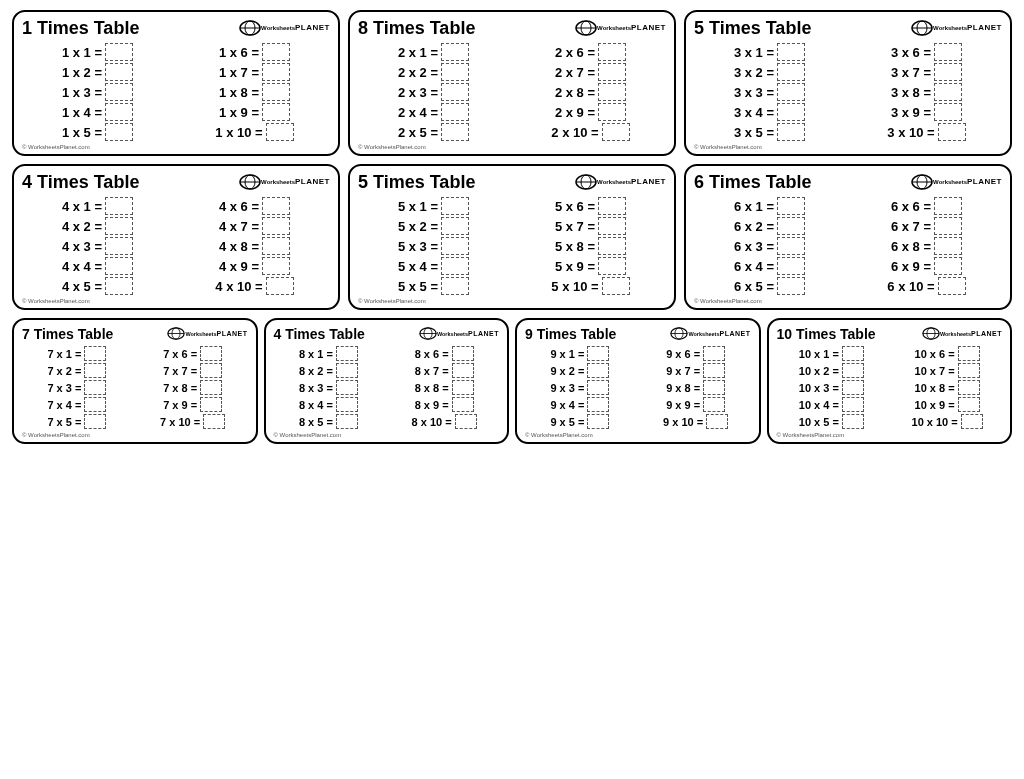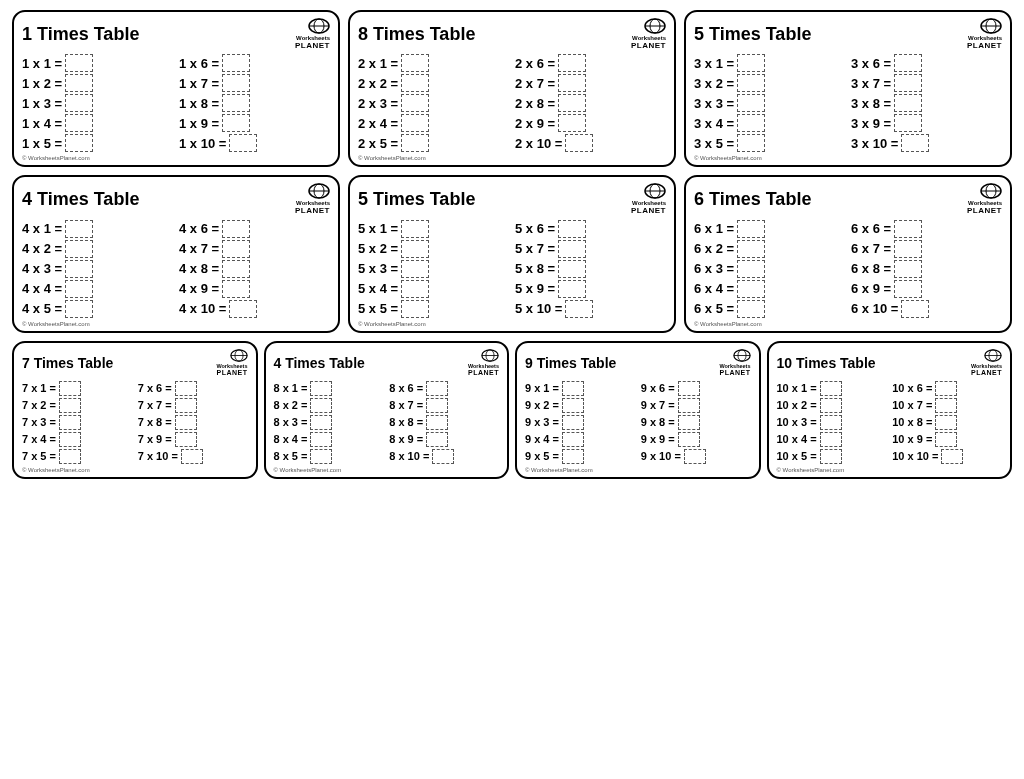--- a/index.html
+++ b/index.html
@@ -50,22 +50,22 @@
     .card-title {
       font-size: 18px;
       font-weight: 900;
       color: #000;
     }
     .card-title.small {
       font-size: 15px;
     }
     .logo {
       display: flex;
-      flex-direction: column;
-      align-items: flex-end;
+      flex-direction: row;
+      align-items: center;
       font-size: 7px;
       font-weight: bold;
       color: #000;
       line-height: 1.1;
     }
     .logo-icon {
       width: 22px;
       height: 16px;
       margin-bottom: 1px;
     }
@@ -80,20 +80,21 @@
     }
     .equations-container {
       display: flex;
       gap: 6px;
     }
     .eq-column {
       flex: 1;
       display: flex;
       flex-direction: column;
       gap: 2px;
+      align-items: center;
     }
     .eq-row {
       display: flex;
       align-items: center;
       font-size: 13px;
       font-weight: bold;
       color: #000;
       white-space: nowrap;
     }
     .eq-row.small {

